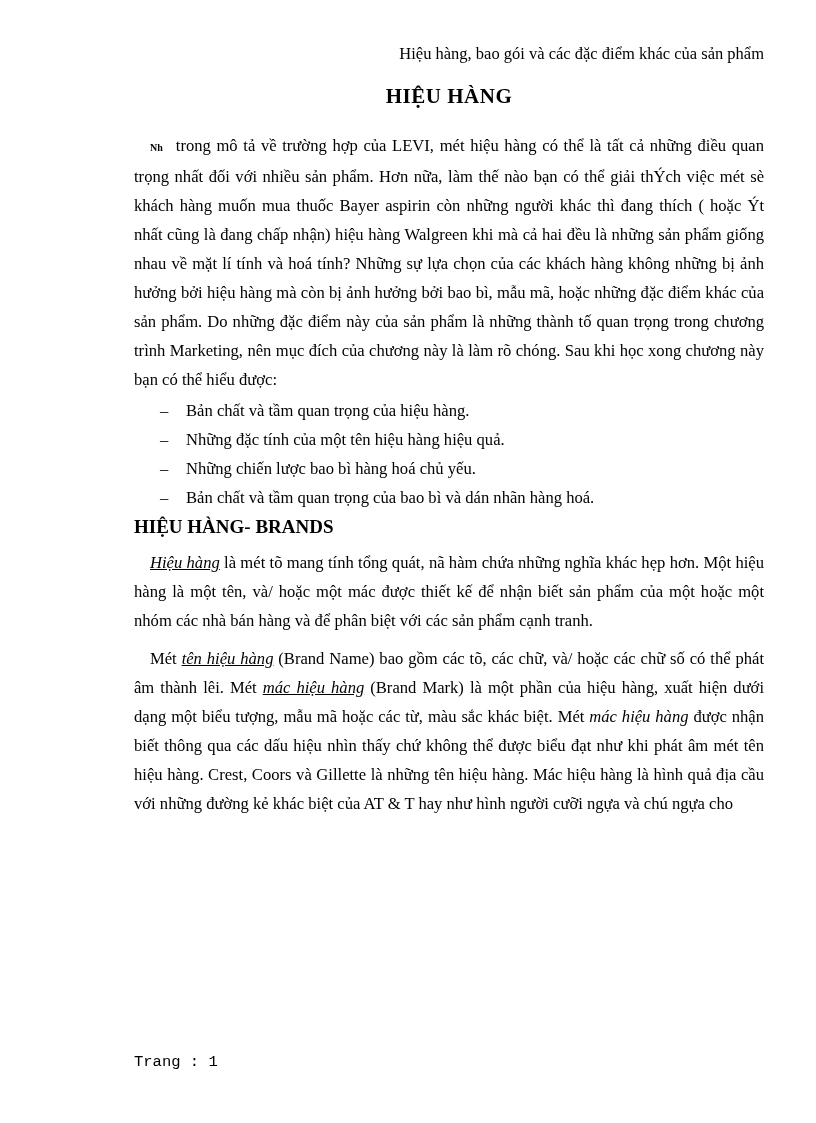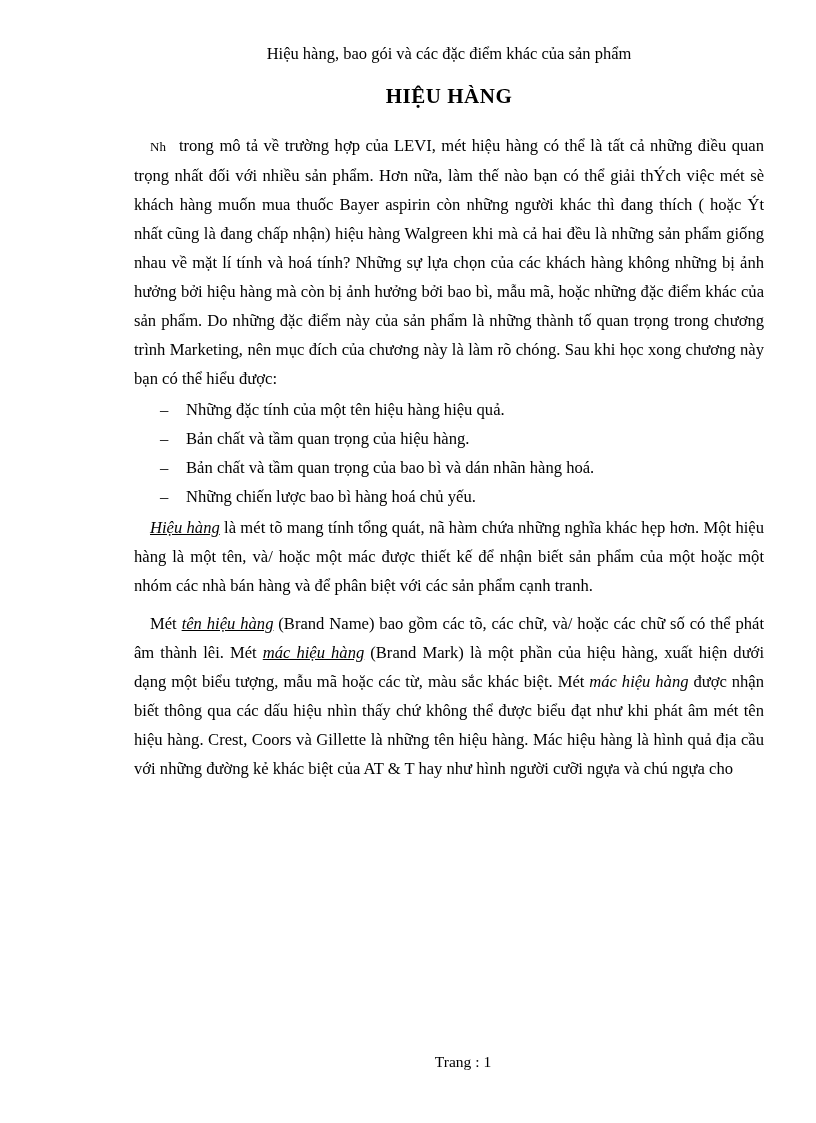--- a/index.html
+++ b/index.html
@@ -18,41 +18,42 @@
   }
   .content {
     position: absolute;
     left: 134px;
     top: 42px;
     width: 630px;
   }
   .doc-header {
     font-size: 16.5px;
     line-height: 24px;
-    text-align: center;
+    text-align: right;
     margin: 0 0 16px 0;
   }
   .doc-title {
     text-align: center;
     font-weight: bold;
     font-size: 21px;
     letter-spacing: 0.5px;
     margin: 18px 0 22px 0;
   }
   p.body {
     font-size: 16.6px;
     line-height: 29px;
     text-align: justify;
     margin: 0 0 9px 0;
     text-indent: 16px;
   }
   p.no-gap { margin-bottom: 2px; }
   .lead-small {
-    font-size: 13px;
+    font-size: 10px;
     margin-right: 13px;
+    font-weight: bold;
   }
   ul.objectives {
     list-style: none;
     margin: 2px 0 2px 0;
     padding: 0 0 0 18px;
   }
   ul.objectives li {
     font-size: 16.6px;
     line-height: 29px;
     text-align: justify;
@@ -71,46 +72,48 @@
   }
   .term {
     font-style: italic;
     text-decoration: underline;
   }
   .em-only {
     font-style: italic;
   }
   .page-footer {
     position: absolute;
-    left: 148px;
+    left: 134px;
     width: 630px;
     top: 1053px;
-    text-align: center;
+    text-align: left;
     font-size: 15.5px;
+    font-family: Liberation Mono, monospace;
   }
 </style>
 </head>
 <body>
 
 <div class="page">
   <div class="content">
 
     <div class="doc-header">Hiệu hàng, bao gói và các đặc điểm khác của sản phẩm</div>
 
     <div class="doc-title">HIỆU HÀNG</div>
 
     <p class="body no-gap"><span class="lead-small">Nh</span><span>trong mô tả về trường hợp của LEVI, mét hiệu hàng có thể là tất cả những điều quan trọng nhất đối với nhiều sản phẩm. Hơn nữa, làm thế nào bạn có thể giải thÝch việc mét sè khách hàng muốn mua thuốc Bayer aspirin còn những người khác thì đang thích ( hoặc Ýt nhất cũng là đang chấp nhận) hiệu hàng Walgreen khi mà cả hai đều là những sản phẩm giống nhau về mặt lí tính và hoá tính? Những sự lựa chọn của các khách hàng không những bị ảnh hưởng bởi hiệu hàng mà còn bị ảnh hưởng bởi bao bì, mẫu mã, hoặc những đặc điểm khác của sản phẩm. Do những đặc điểm này của sản phẩm là những thành tố quan trọng trong chương trình Marketing,  nên mục đích của chương này là làm rõ chóng. Sau khi học xong chương này bạn có thể hiểu được:</span></p>
 
     <ul class="objectives">
+      <li><span class="dash">–</span><span>Bản chất và tầm quan trọng của hiệu hàng.</span></li>
       <li><span class="dash">–</span><span>Những đặc tính của một tên hiệu hàng hiệu quả.</span></li>
-      <li><span class="dash">–</span><span>Bản chất và tầm quan trọng của hiệu hàng.</span></li>
+      <li><span class="dash">–</span><span>Những chiến lược bao bì hàng hoá chủ yếu.</span></li>
       <li><span class="dash">–</span><span>Bản chất và tầm quan trọng của bao bì và dán nhãn hàng hoá.</span></li>
-      <li><span class="dash">–</span><span>Những chiến lược bao bì hàng hoá chủ yếu.</span></li>
     </ul>
 
+    <div class="section-heading">HIỆU HÀNG-  BRANDS</div>
 
     <p class="body"><span class="term">Hiệu hàng</span><span> là mét tõ mang tính tổng quát, nã hàm chứa những nghĩa khác hẹp hơn. Một hiệu hàng là một tên, và/ hoặc một mác được thiết kế để nhận biết sản phẩm của một hoặc một nhóm các nhà bán hàng và để phân biệt với các sản phẩm cạnh tranh.</span></p>
 
     <p class="body"><span>Mét </span><span class="term">tên hiệu hàng</span><span> (Brand Name) bao gồm các tõ, các chữ, và/ hoặc các chữ số có thể phát âm thành lêi.  Mét </span><span class="term">mác hiệu hàng</span><span> (Brand Mark) là một phần của hiệu hàng, xuất hiện dưới dạng một biểu tượng, mẫu mã hoặc các từ, màu sắc khác biệt.  Mét </span><span class="em-only">mác hiệu hàng</span><span> được nhận biết thông qua các dấu hiệu nhìn thấy chứ không thể được biểu đạt như khi phát âm mét tên hiệu hàng.  Crest, Coors và Gillette  là những tên hiệu hàng. Mác hiệu hàng là hình quả địa cầu với những đường kẻ khác biệt của AT &amp; T hay như hình người cưỡi ngựa và chú ngựa cho</span></p>
 
   </div>
 
   <div class="page-footer">Trang  :  1</div>
 </div>
 

